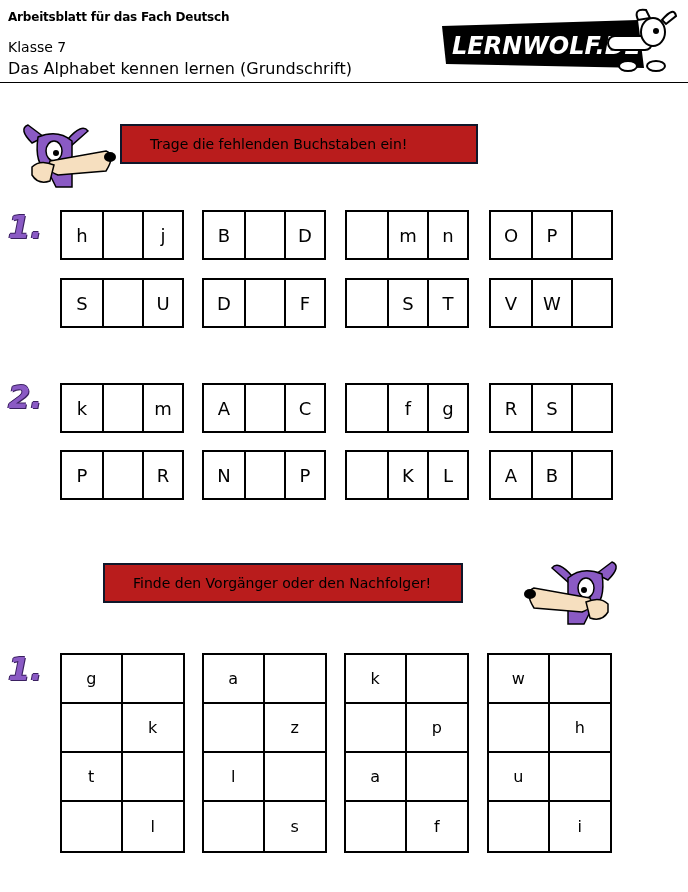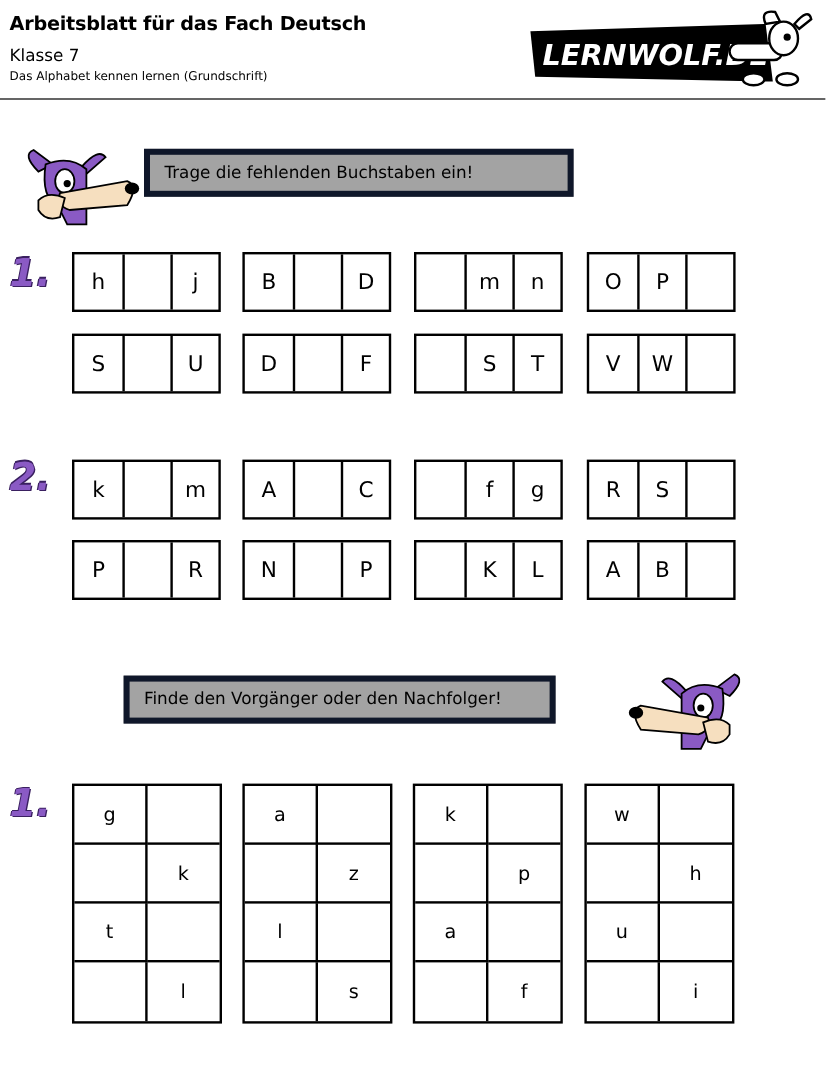--- a/index.html
+++ b/index.html
@@ -1,24 +1,24 @@
 <!DOCTYPE html>
 <html><head>
 <meta charset="utf-8">
 <style>
   html, body { margin: 0; padding: 0; background: #ffffff; }
   body { width: 688px; height: 892px; position: relative; overflow: hidden; font-family: "DejaVu Sans", sans-serif; color: #000; }
-  .title { position: absolute; left: 8px; top: 10px; font-size: 16px; font-weight: bold; letter-spacing: -0.2px; }
+  .title { position: absolute; left: 8px; top: 10px; font-size: 12px; font-weight: bold; letter-spacing: -0.2px; }
   .subtitle { position: absolute; left: 8px; top: 39px; font-size: 14px; }
-  .topic { position: absolute; left: 8px; top: 59px; font-size: 10px; }
+  .topic { position: absolute; left: 8px; top: 59px; font-size: 16px; }
   .header-rule { position: absolute; left: 0; top: 82px; width: 688px; height: 1px; background: #000; }
 
   .logo { position: absolute; left: 438px; top: 6px; width: 240px; height: 70px; }
 
-  .bubble { position: absolute; border: 5px solid #0f172a; background: #a3a3a3; font-family: "DejaVu Sans", sans-serif; font-size: 14px; display: flex; align-items: center; padding-left: 12px; box-sizing: border-box; }
+  .bubble { position: absolute; border: 2px solid #0f172a; background: #b91c1c; font-family: "DejaVu Sans", sans-serif; font-size: 14px; display: flex; align-items: center; padding-left: 28px; box-sizing: border-box; }
   .bubble1 { left: 120px; top: 124px; width: 358px; height: 40px; }
   .bubble2 { left: 103px; top: 563px; width: 360px; height: 40px; }
 
   .dog { position: absolute; }
   .dog1 { left: 10px; top: 115px; width: 115px; height: 75px; }
   .dog2 { left: 520px; top: 552px; width: 110px; height: 75px; }
 
   .num { position: absolute; font-family: "DejaVu Sans", sans-serif; font-weight: bold; font-style: italic; font-size: 32px; color: #8a5ac4; text-shadow: 1px 1px 0 #3a2060, -1px 0 0 #3a2060, 0 -1px 0 #3a2060; }
 
   .strip { position: absolute; display: flex; border: 2px solid #000; height: 50px; box-sizing: border-box; background:#fff; }

